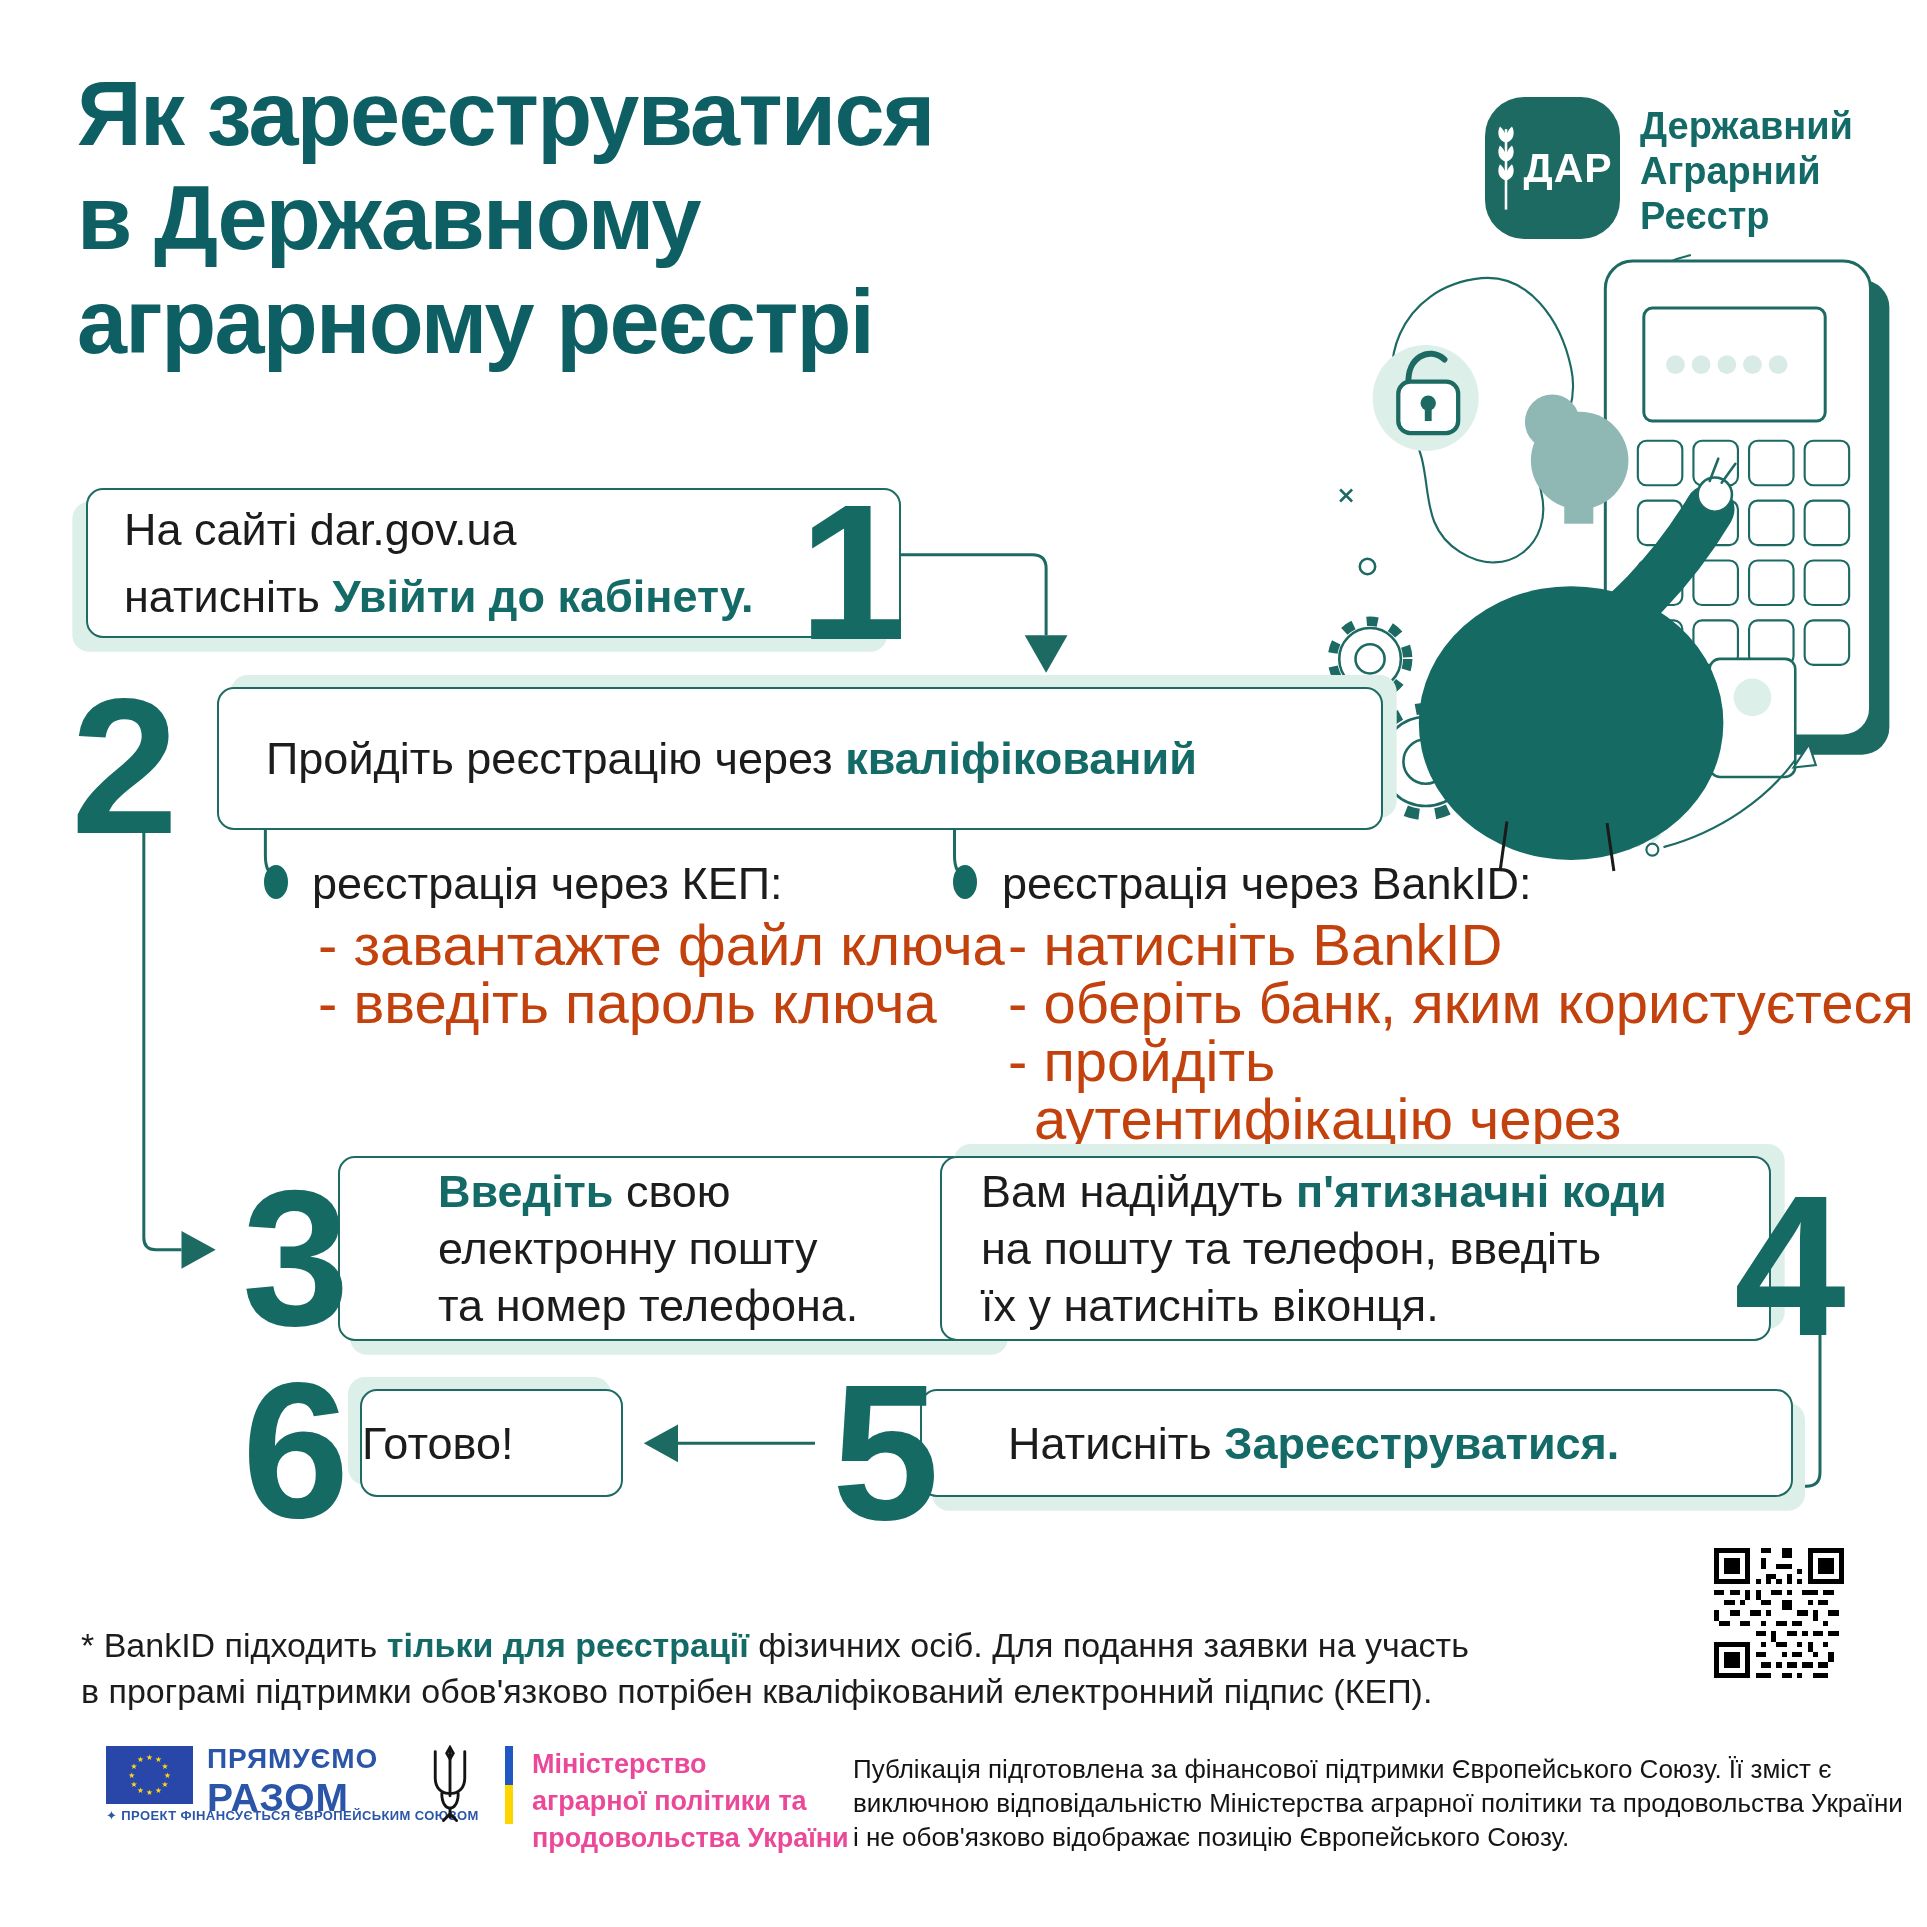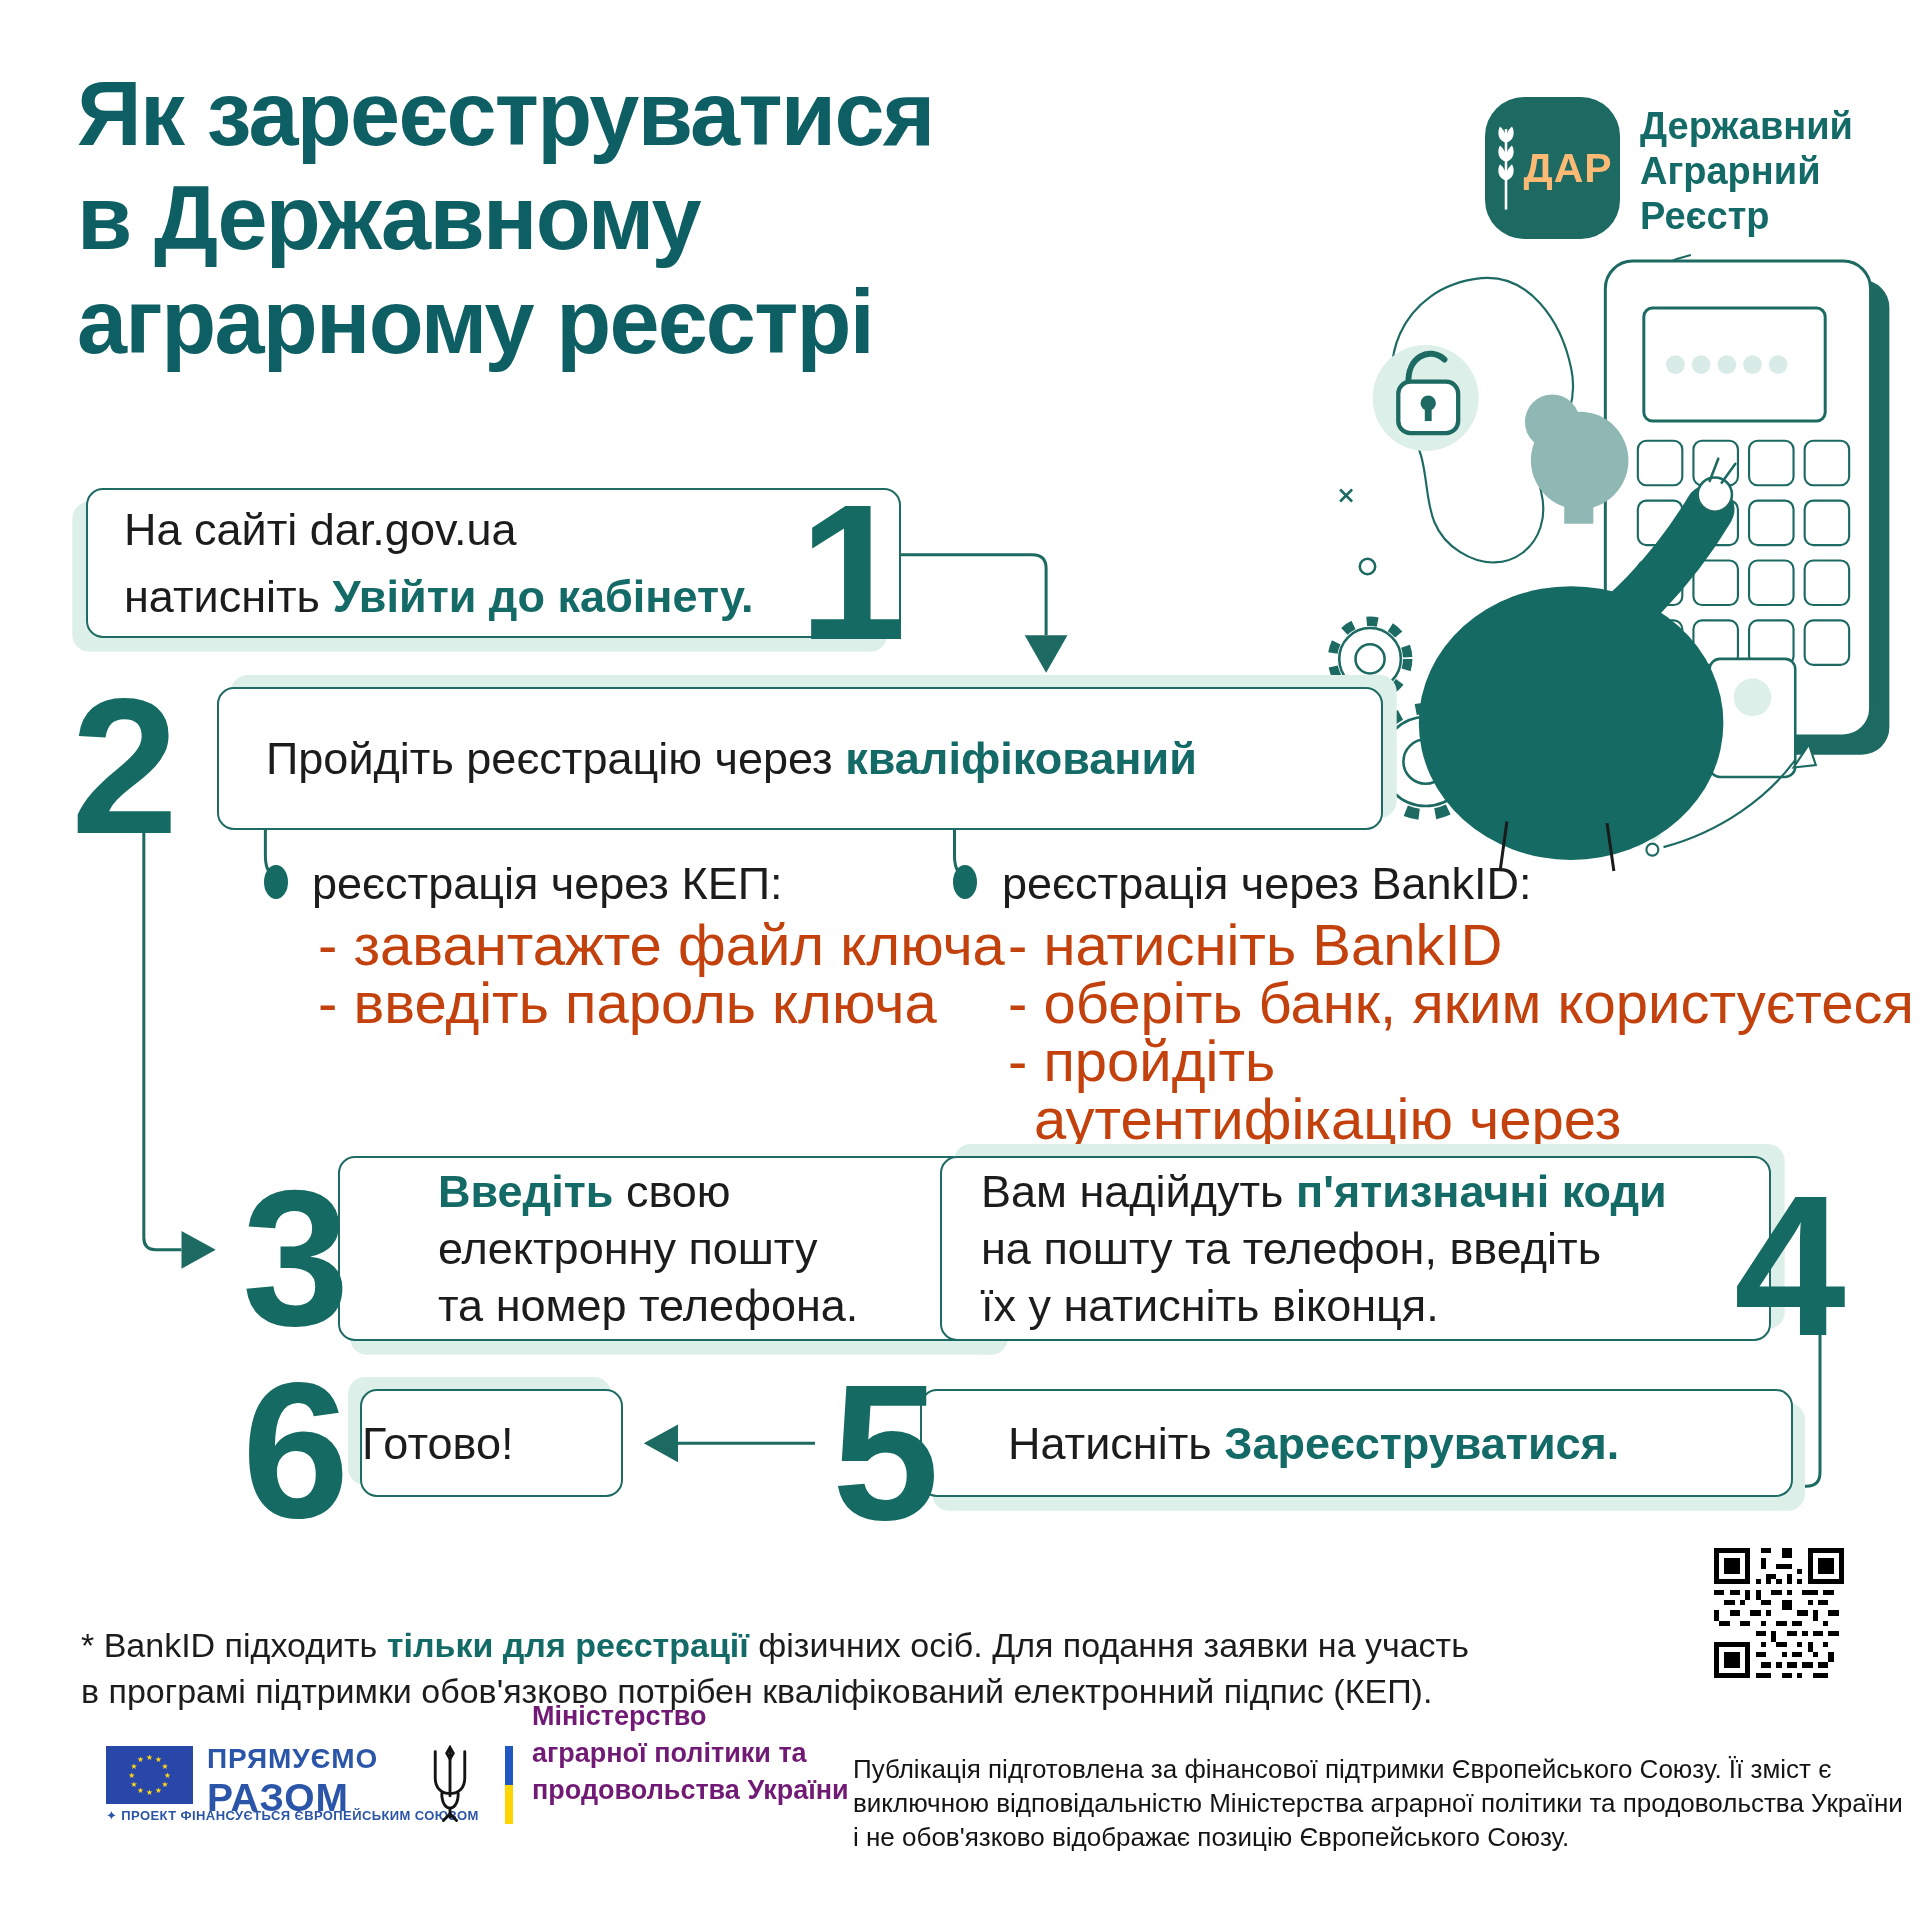--- a/index.html
+++ b/index.html
@@ -5,21 +5,21 @@
   html,body{margin:0;padding:0;background:#ffffff;}
   .canvas{position:relative;width:1927px;height:1927px;background:#ffffff;overflow:hidden;
           font-family:"Liberation Sans","DejaVu Sans",sans-serif;}
 
   
   .title{position:absolute;left:77px;top:62px;color:#0e5f63;font-weight:700;
          font-size:90px;line-height:104px;letter-spacing:-1.7px;}
   .logo-badge{position:absolute;left:1485px;top:97px;width:135px;height:142px;
               background:#1d6a63;border-radius:39px;display:flex;align-items:center;
               justify-content:center;gap:5.1px;}
-  .logo-abbr{color:#fdba74;font-weight:700;font-size:41px;letter-spacing:0.9px;}
+  .logo-abbr{color:#ffffff;font-weight:700;font-size:41px;letter-spacing:0.9px;}
   .logo-org{position:absolute;left:1640px;top:104px;color:#136a66;font-weight:700;
             font-size:38px;line-height:45px;}
 
   
   .box{position:absolute;background:#ffffff;border:2.6px solid #1e6b64;border-radius:17px;
        display:flex;flex-direction:column;justify-content:center;z-index:3;}
   .sh-bl{box-shadow:-13.7px 13.7px 0 #ddefe9;}
   .sh-tr{box-shadow:13.7px -12px 0 #ddefe9;}
   .sh-br{box-shadow:12px 13.7px 0 #ddefe9;}
   .sh-tl{box-shadow:-12px -12px 0 #ddefe9;}
@@ -34,22 +34,22 @@
   .blist-item{position:absolute;font-size:58px;line-height:58px;color:#c2410c;z-index:3;
               padding-left:26px;text-indent:-26px;}
 
   
   .footnote{position:absolute;left:81px;top:1622px;font-size:34px;line-height:46px;color:#1c1c1c;}
   .eu-brand{position:absolute;left:207px;top:1745px;color:#2b55a8;font-weight:700;line-height:1;}
   .eu-brand .b1{font-size:28px;letter-spacing:0.9px;}
   .eu-brand .b2{font-size:39px;margin-top:5.1px;letter-spacing:0.9px;}
   .eu-caption{position:absolute;left:106px;top:1808px;color:#2b55a8;font-weight:700;
               font-size:13px;letter-spacing:0.4px;white-space:nowrap;}
-  .ministry-text{position:absolute;left:532px;top:1698px;font-size:27px;font-weight:700;
-                 line-height:37px;color:#701a75;}
+  .ministry-text{position:absolute;left:532px;top:1746px;font-size:27px;font-weight:700;
+                 line-height:37px;color:#ec4899;}
   .disclaimer{position:absolute;left:853px;top:1752px;width:1053px;font-size:26px;
               line-height:34px;color:#141414;}
   .flagbar{position:absolute;left:505px;top:1746px;width:7.7px;height:77px;}
   .flagbar .top{height:39px;background:#2057c0;}
   .flagbar .bot{height:39px;background:#ffd500;}
 
   svg{display:block;}
   .abs{position:absolute;}
 </style>
 </head>

